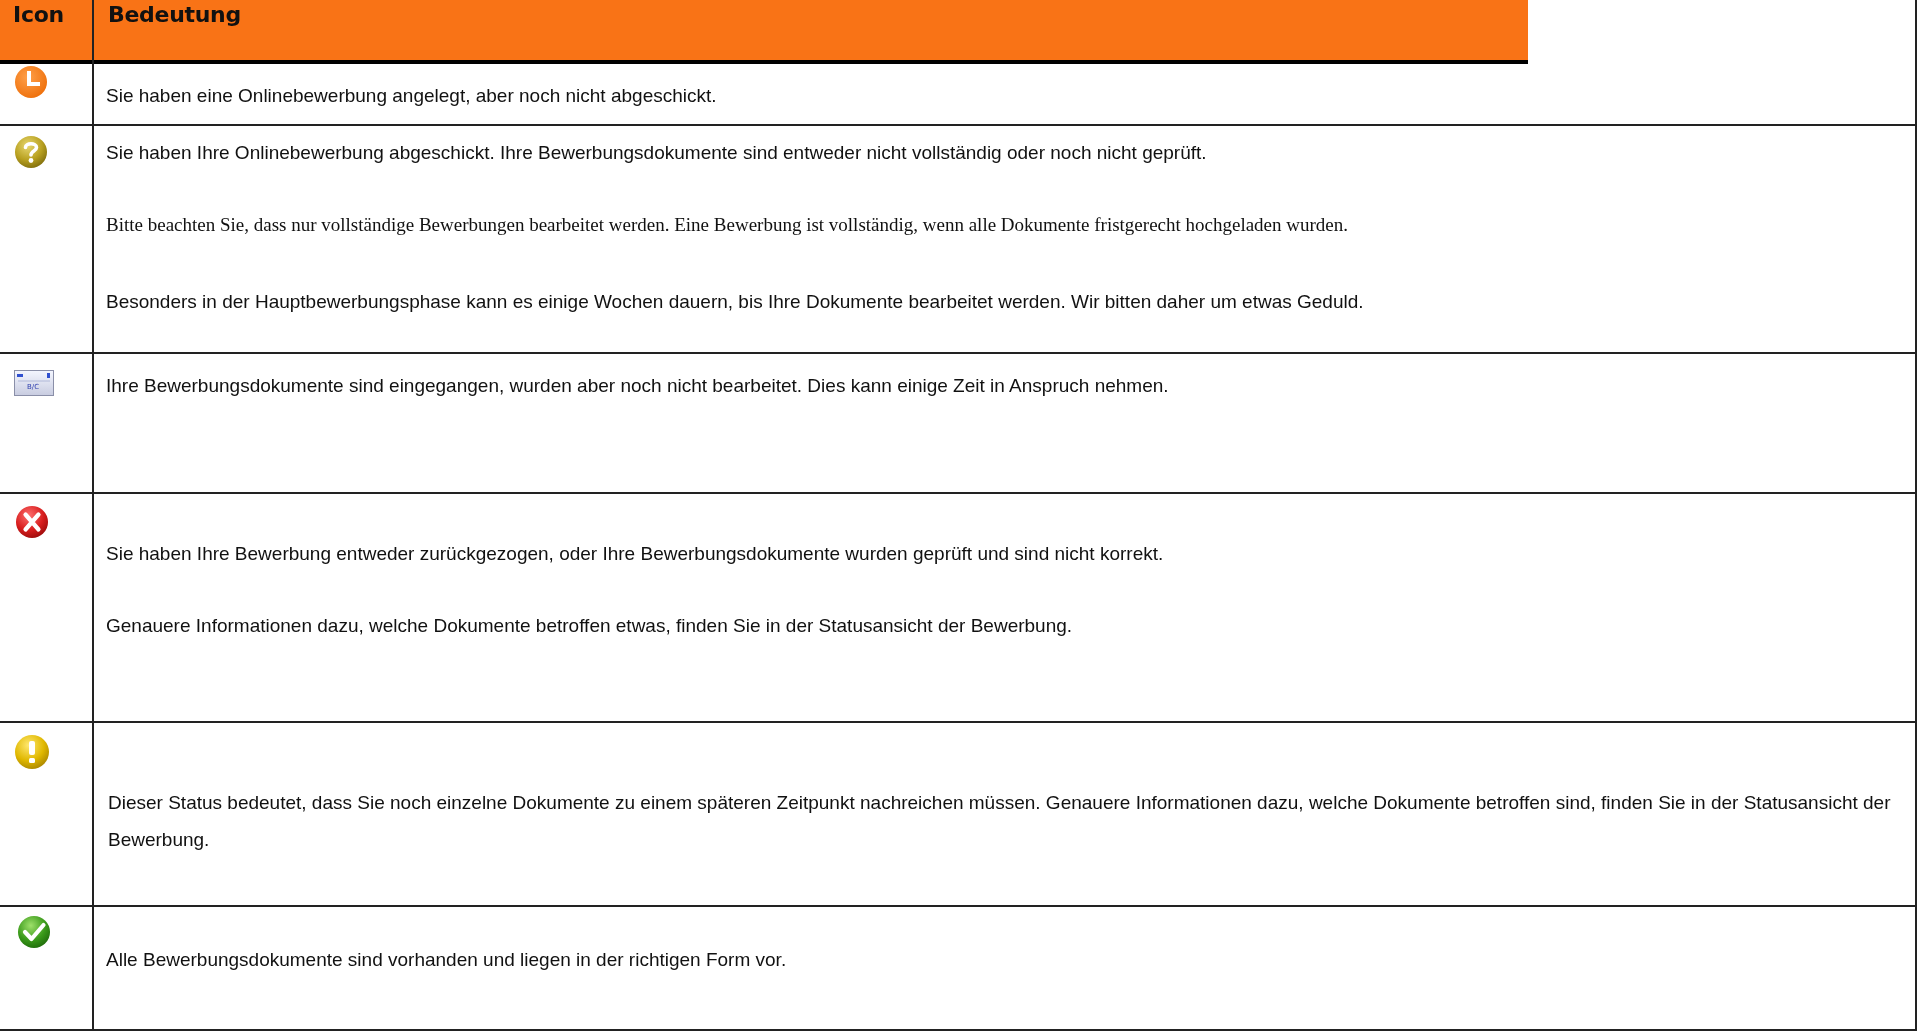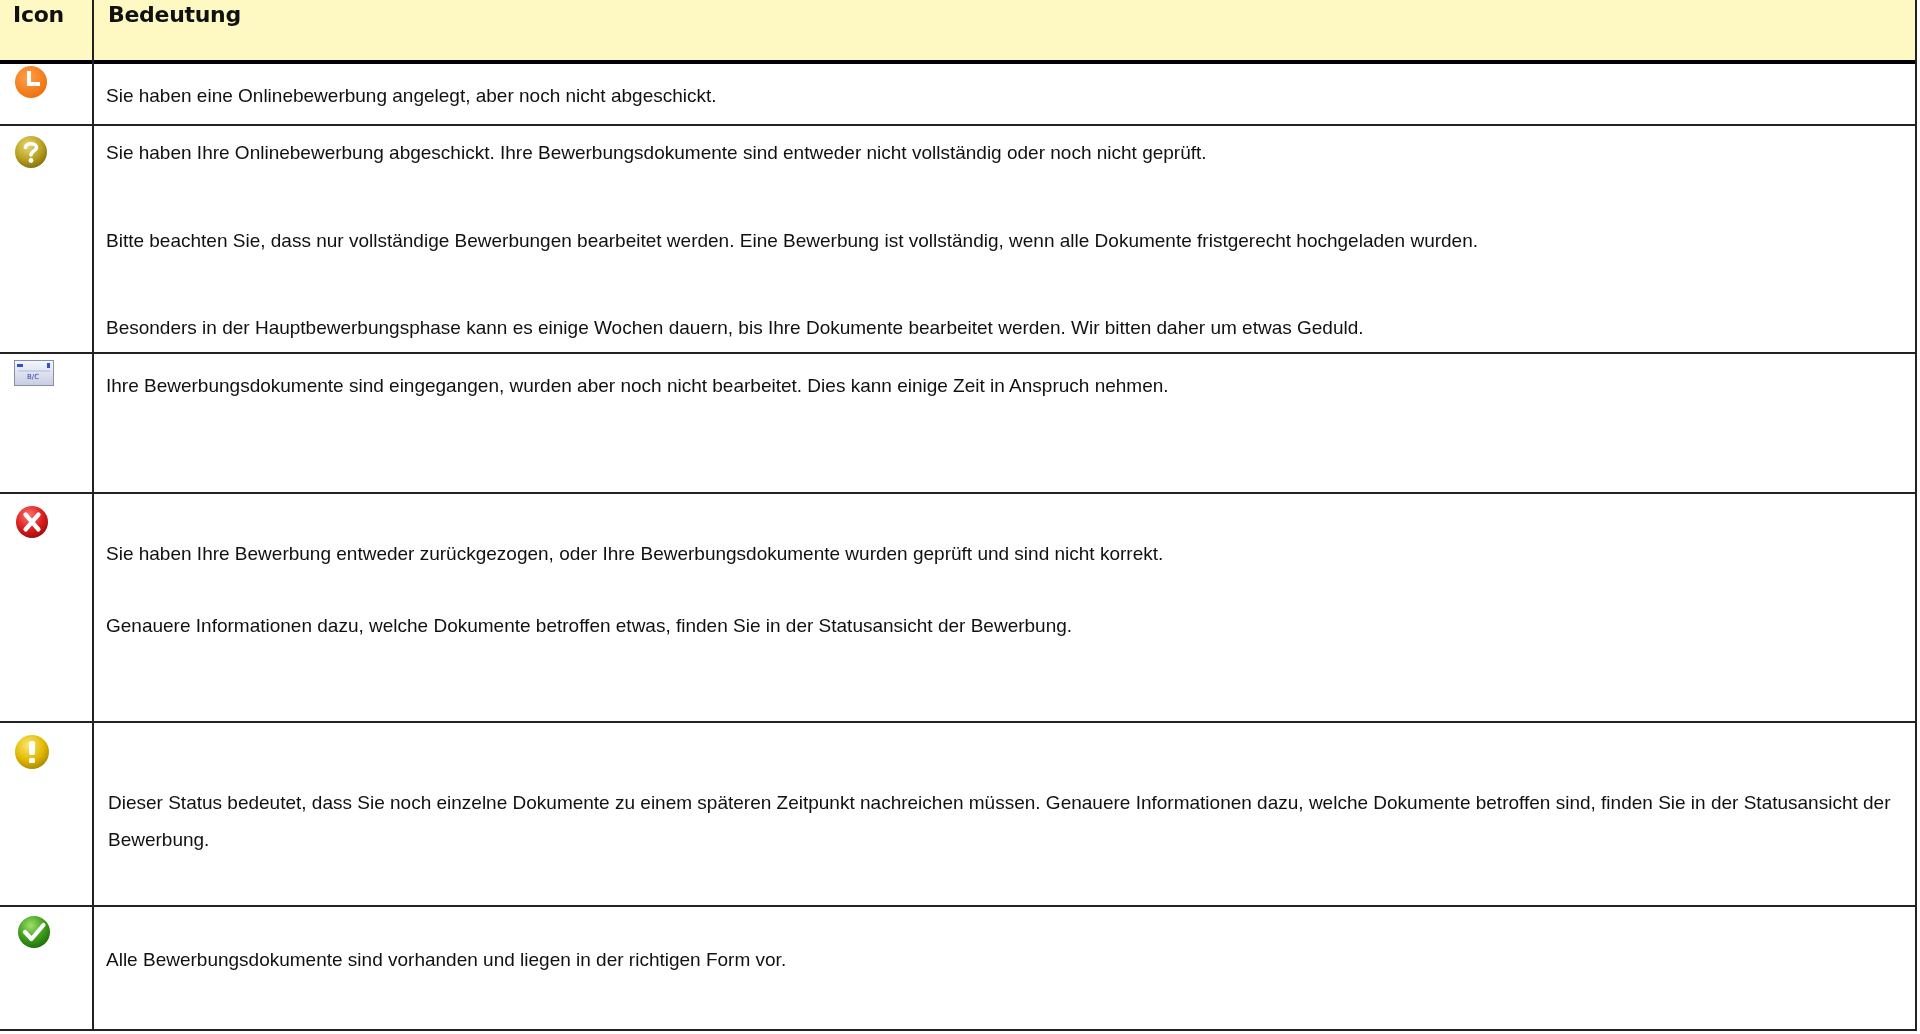--- a/index.html
+++ b/index.html
@@ -1,21 +1,21 @@
 <!DOCTYPE html>
 <html><head>
 <meta charset="utf-8">
 <style>
   html, body { margin: 0; padding: 0; background: #ffffff; }
   body { width: 1920px; height: 1034px; position: relative; overflow: hidden;
          font-family: "Liberation Sans", sans-serif; color: #111; }
   .table { position: absolute; left: 0; top: 0; width: 1917px; height: 1031px;
            border-right: 2px solid #222; box-sizing: border-box; }
-  .header { position: absolute; left: 0; top: 0; width: 1915px; height: 60px;
-            background: #fef9c3; border-bottom: 4px solid #000; }
+  .header { position: absolute; left: 0; top: 0; width: 1528px; height: 60px;
+            background: #f97316; border-bottom: 4px solid #000; }
   .hcell { position: absolute; top: 2px; font-family: "DejaVu Sans", sans-serif;
            font-weight: bold; font-size: 22px; color: #111; letter-spacing: -0.3px; }
   .hcell.icon { left: 13px; }
   .hcell.meaning { left: 108px; }
   .coldiv { position: absolute; left: 92px; top: 0; width: 2px; height: 1031px; background: #222; }
   .row { position: absolute; left: 0; width: 1915px; border-bottom: 2px solid #222; box-sizing: border-box; }
   .row .icon-cell { position: absolute; left: 0; top: 0; width: 92px; height: 100%; }
   .row .text-cell { position: absolute; left: 106px; top: 0; right: 20px; }
   .para { font-size: 19px; line-height: 37px; margin: 0; white-space: normal; }
   .ico { position: absolute; }
@@ -62,28 +62,28 @@
               </radialGradient>
             </defs>
           <circle cx="17" cy="17" r="16" fill="url(#gQ)"></circle>
           <path d="M11.5 12.5 C11.5 7.5 22.5 7.5 22.5 12.5 C22.5 16 17 16 17 20" stroke="#fff" stroke-width="3.6" fill="none" stroke-linecap="round"></path>
           <circle cx="17" cy="25.5" r="2.4" fill="#fff"></circle>
         </svg>
       </span>
     </div>
     <div class="text-cell" style="top:8px;">
       <p class="para">Sie haben Ihre Onlinebewerbung abgeschickt. Ihre Bewerbungsdokumente sind entweder nicht vollständig oder noch nicht geprüft.</p>
-      <p class="para" style="margin-top:51px;">Bitte beachten Sie, dass nur vollständige Bewerbungen bearbeitet werden. Eine Bewerbung ist vollständig, wenn alle Dokumente fristgerecht hochgeladen wurden.</p>
-      <p class="para" style="margin-top:50px;">Besonders in der Hauptbewerbungsphase kann es einige Wochen dauern, bis Ihre Dokumente bearbeitet werden. Wir bitten daher um etwas Geduld.</p>
+      <p class="para" style="margin-top:35px;font-family:Liberation Serif, serif;">Bitte beachten Sie, dass nur vollständige Bewerbungen bearbeitet werden. Eine Bewerbung ist vollständig, wenn alle Dokumente fristgerecht hochgeladen wurden.</p>
+      <p class="para" style="margin-top:40px;">Besonders in der Hauptbewerbungsphase kann es einige Wochen dauern, bis Ihre Dokumente bearbeitet werden. Wir bitten daher um etwas Geduld.</p>
     </div>
   </div>
 
   <div class="row" style="top:354px;height:140px;">
     <div class="icon-cell">
-      <span class="ico" style="left:14px;top:6px;">
+      <span class="ico" style="left:14px;top:16px;">
         <svg width="40" height="26" viewBox="0 0 40 26">
           <defs>
               <linearGradient id="gEnv" x1="0" y1="0" x2="0" y2="1">
                 <stop offset="0" stop-color="#f4f6ff"></stop>
                 <stop offset="1" stop-color="#c8cce0"></stop>
               </linearGradient>
             </defs>
           <rect x="0.5" y="0.5" width="39" height="25" fill="url(#gEnv)" stroke="#8a8fa8"></rect>
           <rect x="3" y="4" width="6" height="3" fill="#3050d0"></rect>
           <rect x="33" y="3" width="3" height="5" fill="#3050d0"></rect>

